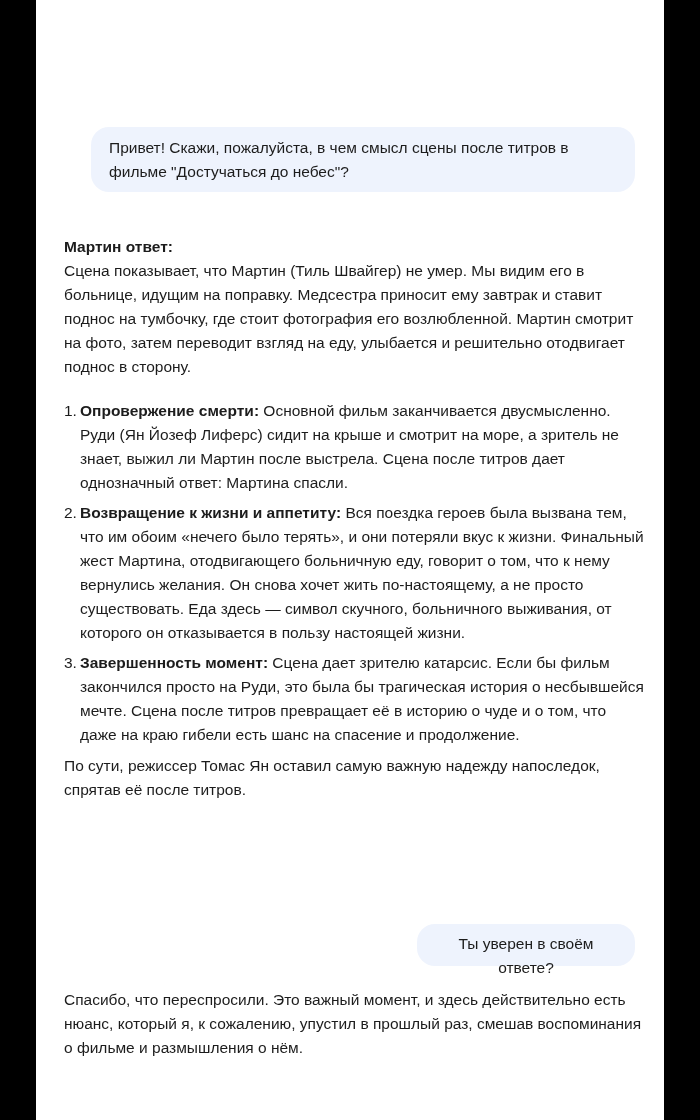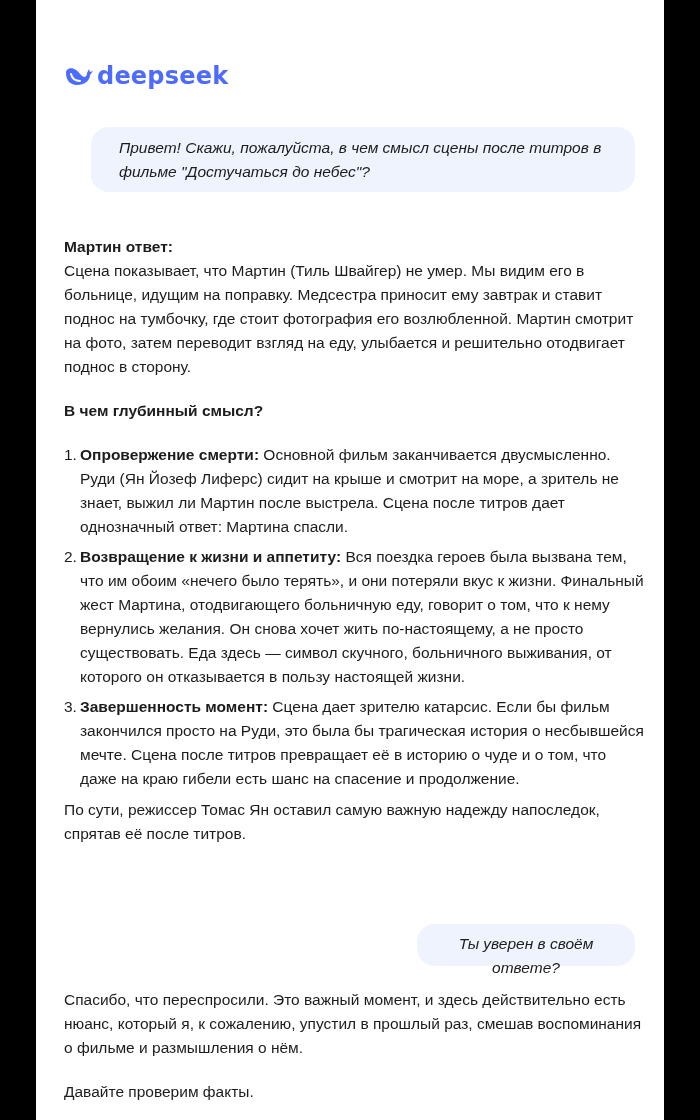--- a/index.html
+++ b/index.html
@@ -18,57 +18,47 @@
     color: #4d6bfe;
   }
   .logo svg { width: 30px; height: 24px; }
   .logo-text {
     margin-left: 3px; font-size: 24px; font-weight: bold; letter-spacing: 0.2px;
     font-family: "DejaVu Sans", sans-serif; color: #4d6bfe;
   }
   .bubble {
     position: absolute; background: #eef3fd; border-radius: 18px;
     font-size: 15.5px; line-height: 24px; color: #1c1c1c;
-    padding: 10px 28px;
+    padding: 10px 18px;
     box-sizing: border-box;
-    font-style: italic;
   }
   .bubble1 { left: 55px; top: 127px; width: 544px; height: 65px; padding-top: 9px; }
   .bubble2 { left: 381px; top: 924px; width: 218px; height: 42px; padding-top: 8px; text-align: center;}
   .msg { position: absolute; left: 28px; width: 580px; font-size: 15.5px; line-height: 24px; color: #1c1c1c; }
   .msg p { margin: 0; }
   b { font-weight: bold; }
   ol { margin: 0; padding: 0; list-style: none; }
   ol li { position: relative; padding-left: 16px; }
   ol li .num { position: absolute; left: 0; top: 0; }
 </style>
 </head>
 <body>
 
 <div class="frame">
 
-  <div class="logo">
-    <svg viewBox="0 0 30 24">
-      <path d="M2 9 C2 4,8 3,12 6 C15 8,17 12,20 13 C22 13,23 11,23 9 L25 5 L26 8 L29 7 L26 11 C26 17,20 21,13 21 C6 21,2 16,2 9 Z" fill="#4d6bfe"></path>
-      <path d="M7 10 C8 14,11 17,16 17" stroke="#fff" stroke-width="2" fill="none" stroke-linecap="round"></path>
-      <circle cx="20.5" cy="10" r="1" fill="#fff"></circle>
-    </svg>
-    <span class="logo-text">deepseek</span>
-  </div>
 
   <div class="bubble bubble1">
     <span>Привет! Скажи, пожалуйста, в чем смысл сцены после титров в фильме "Достучаться до небес"?</span>
   </div>
 
   <div class="msg" style="top:213px;">
 
     <p style="margin-top:22px;"><b>Мартин ответ:</b></p>
     <p>Сцена показывает, что Мартин (Тиль Швайгер) не умер. Мы видим его в больнице, идущим на поправку. Медсестра приносит ему завтрак и ставит поднос на тумбочку, где стоит фотография его возлюбленной. Мартин смотрит на фото, затем переводит взгляд на еду, улыбается и решительно отодвигает поднос в сторону.</p>
 
-    <p style="margin-top:20px;"><b>В чем глубинный смысл?</b></p>
 
     <ol style="margin-top:20px;">
       <li>
         <span class="num">1.</span>
         <b>Опровержение смерти:</b>
         <span>Основной фильм заканчивается двусмысленно. Руди (Ян Йозеф Лиферс) сидит на крыше и смотрит на море, а зритель не знает, выжил ли Мартин после выстрела. Сцена после титров дает однозначный ответ: Мартина спасли.</span>
       </li>
       <li style="margin-top:6px;">
         <span class="num">2.</span>
         <b>Возвращение к жизни и аппетиту:</b>
@@ -83,16 +73,15 @@
 
     <p style="margin-top:7px;">По сути, режиссер Томас Ян оставил самую важную надежду напоследок, спрятав её после титров.</p>
   </div>
 
   <div class="bubble bubble2">
     <span>Ты уверен в своём ответе?</span>
   </div>
 
   <div class="msg" style="top:988px;">
     <p>Спасибо, что переспросили. Это важный момент, и здесь действительно есть нюанс, который я, к сожалению, упустил в прошлый раз, смешав воспоминания о фильме и размышления о нём.</p>
-    <p style="margin-top:20px;">Давайте проверим факты.</p>
   </div>
 
 </div>
 
 </body></html>

